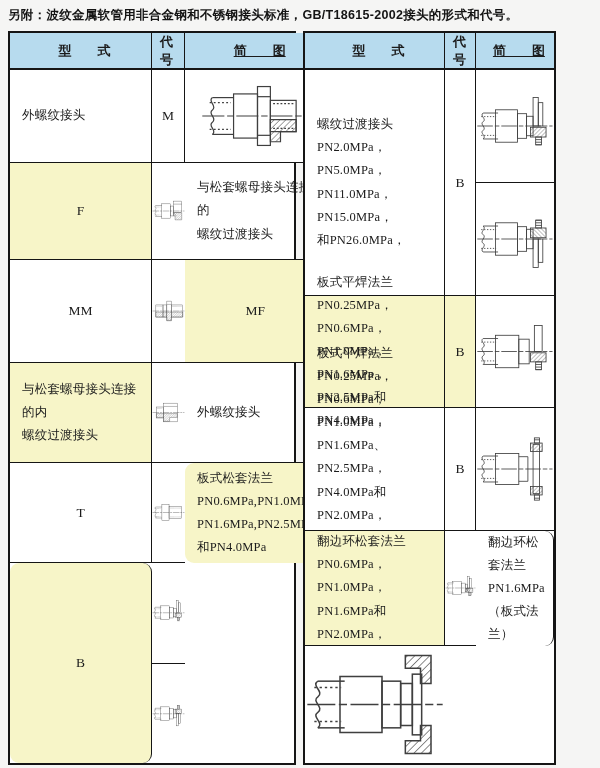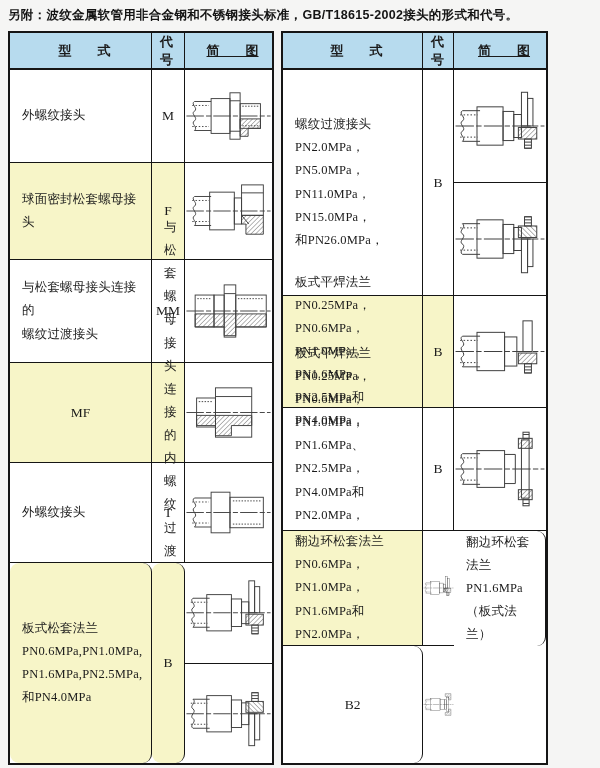--- a/index.html
+++ b/index.html
@@ -79,21 +79,20 @@
               <line x1="62" y1="29" x2="76" y2="29"></line>
               <line x1="62" y1="71" x2="76" y2="71"></line>
               <rect x="76" y="33" width="28" height="34"></rect>
               <line x1="79" y1="36.5" x2="101" y2="36.5" stroke-dasharray="2 2"></line>
               <line x1="79" y1="63.5" x2="101" y2="63.5" stroke-dasharray="2 2"></line>
               <path d="M76 54 h28 v13 h-17 v11 h-11 Z" fill="url(#h0)"></path>
             </g>
           </svg>
       </div>
 
-      <div class="cell tcell hl">球面密封松套螺母接头</div>
       <div class="cell ccell hl">F</div>
       <div class="cell dcell nbr">
         <svg viewBox="0 0 120 100" preserveAspectRatio="xMidYMid meet">
             <defs>
               <pattern id="h1" width="4.5" height="4.5" patternUnits="userSpaceOnUse" patternTransform="rotate(45)">
                 <line x1="0" y1="0" x2="0" y2="4.5" stroke="#4a4a4a" stroke-width="1.1"></line>
               </pattern>
             </defs>
             <g fill="none" stroke="#3f3f3f" stroke-width="1.3">
               <line x1="2" y1="50" x2="118" y2="50" stroke-dasharray="24 3 7 3"></line>
@@ -407,21 +406,20 @@
               <line x1="92" y1="71" x2="101" y2="71"></line>
               <line x1="92" y1="75" x2="101" y2="75"></line>
               <line x1="92" y1="79" x2="101" y2="79"></line>
               <path d="M80 52 l14 14 v-14 Z" fill="url(#h11)"></path>
             </g>
           </svg>
       </div>
 
       <div class="cell tcell nbb">翻边环松套法兰
 PN1.6MPa（板式法兰）</div>
-      <div class="cell ccell nbb">B2</div>
       <div class="cell dcell nbr nbb">
         <svg viewBox="0 0 120 100" preserveAspectRatio="xMidYMid meet">
             <defs>
               <pattern id="h12" width="4.5" height="4.5" patternUnits="userSpaceOnUse" patternTransform="rotate(45)">
                 <line x1="0" y1="0" x2="0" y2="4.5" stroke="#4a4a4a" stroke-width="1.1"></line>
               </pattern>
             </defs>
             <g fill="none" stroke="#3f3f3f" stroke-width="1.3">
               <line x1="2" y1="50" x2="118" y2="50" stroke-dasharray="24 3 7 3"></line>
               <path d="M11 30 c-6 4 6 9 0 13.4 c-6 4 6 9 0 13.3 c-6 4 6 9 0 13.3"></path>

